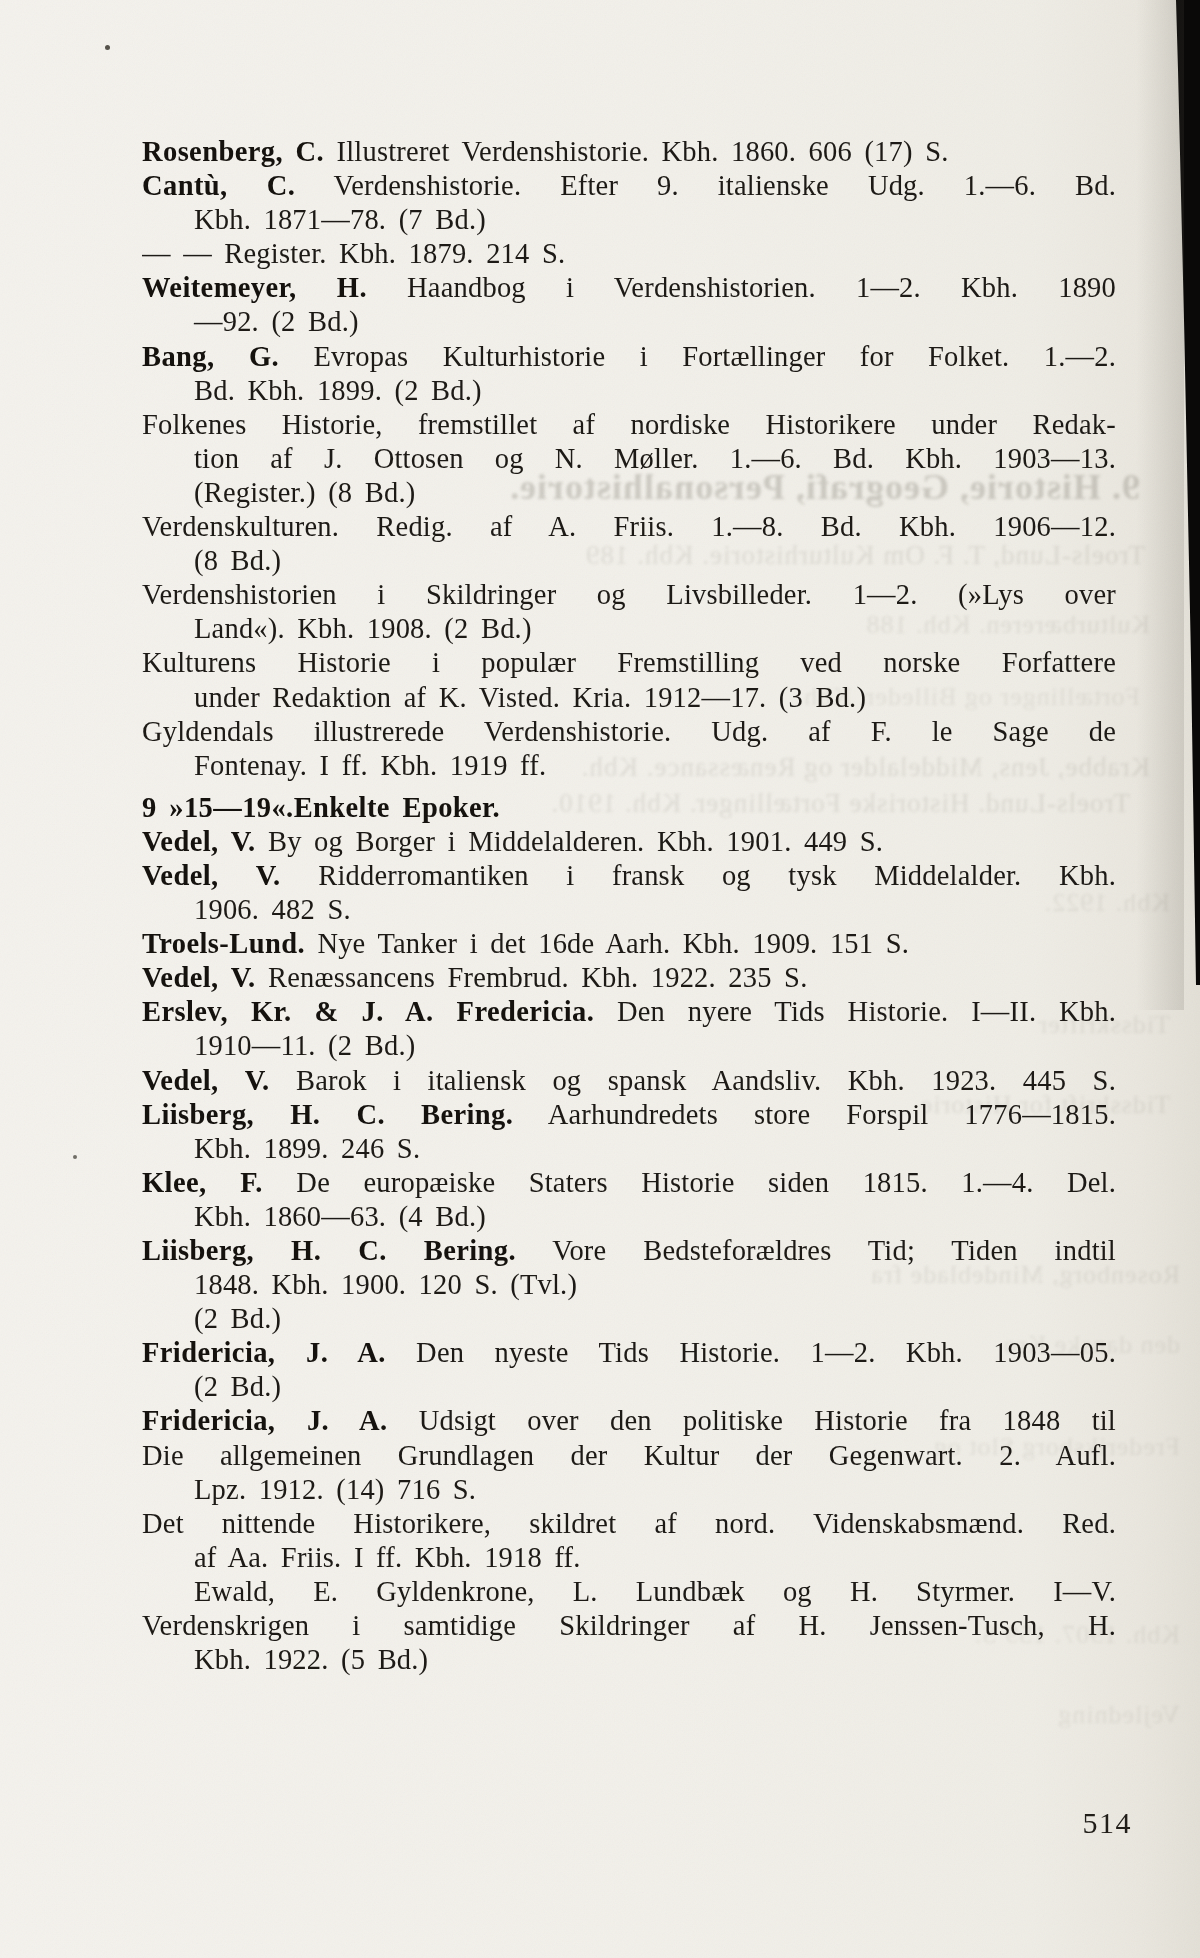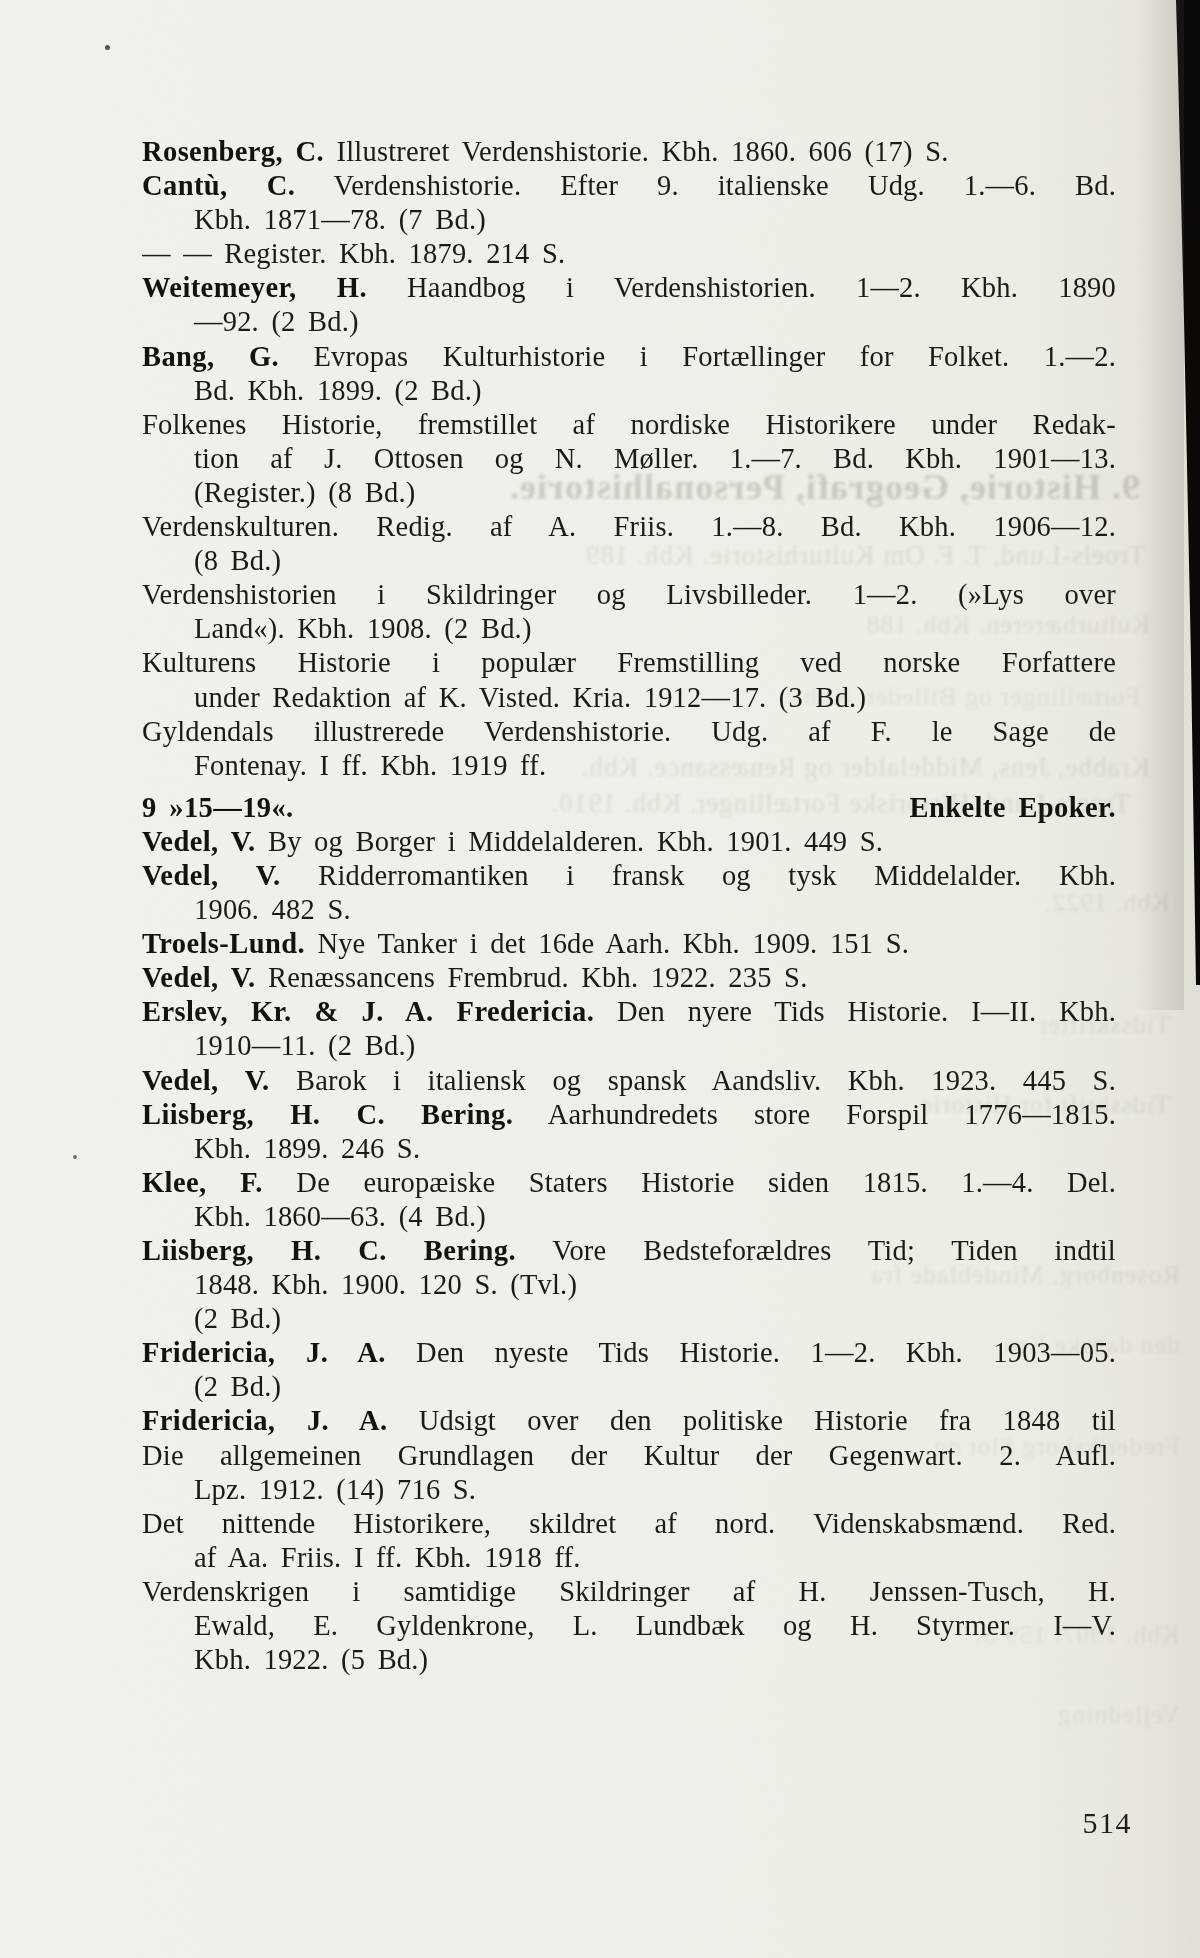--- a/index.html
+++ b/index.html
@@ -22,21 +22,21 @@
   #text-column{
     position:absolute;left:142px;top:135px;width:974px;
     color:#1d1a16;font-size:28.5px;line-height:34.1px;
     letter-spacing:0.2px;word-spacing:0.18em;
   }
   .line{white-space:nowrap;overflow:hidden;text-align:left;}
   .line.ind{padding-left:52px;}
   .line.jst{text-align:justify;text-align-last:justify;}
   .line b{font-weight:bold;color:#15120e;letter-spacing:0.4px;}
   .header-line{
-    display:flex;justify-content:space-between;
+    display:flex;
     margin-top:8px;font-weight:bold;color:#15120e;letter-spacing:0.4px;
   }
   #page-number{
     position:absolute;left:158px;top:1806px;width:974px;
     text-align:right;font-size:30px;color:#211e19;letter-spacing:1.5px;
   }
   
   .scan-edge{
     position:absolute;top:0;left:0;width:1200px;height:1000px;background:#0a0908;
     clip-path:polygon(1176px 0px,1200px 0px,1200px 985px,1196px 985px,1191px 660px,1184px 320px,1178px 70px);
@@ -75,21 +75,21 @@
 <div id="text-column">
     <div class="line"><b>Rosenberg, C.</b><span> Illustreret Verdenshistorie.  Kbh. 1860.  606 (17) S.</span></div>
     <div class="line jst"><b>Cantù, C.</b><span> Verdenshistorie.  Efter 9. italienske Udg.  1.—6. Bd.</span></div>
     <div class="line ind"><span>Kbh. 1871—78.  (7 Bd.)</span></div>
     <div class="line"><span>— — Register.  Kbh. 1879.  214 S.</span></div>
     <div class="line jst"><b>Weitemeyer, H.</b><span> Haandbog i Verdenshistorien.  1—2.  Kbh. 1890</span></div>
     <div class="line ind"><span>—92.  (2 Bd.)</span></div>
     <div class="line jst"><b>Bang, G.</b><span> Evropas Kulturhistorie i Fortællinger for Folket.  1.—2.</span></div>
     <div class="line ind"><span>Bd.  Kbh. 1899.  (2 Bd.)</span></div>
     <div class="line jst"><span>Folkenes Historie, fremstillet af nordiske Historikere under Redak-</span></div>
-    <div class="line ind jst"><span>tion af J. Ottosen og N. Møller.  1.—7. Bd.  Kbh. 1901—13.</span></div>
+    <div class="line ind jst"><span>tion af J. Ottosen og N. Møller.  1.—6. Bd.  Kbh. 1903—13.</span></div>
     <div class="line ind"><span>(Register.)  (8 Bd.)</span></div>
     <div class="line jst"><span>Verdenskulturen.  Redig. af A. Friis.  1.—8. Bd.  Kbh. 1906—12.</span></div>
     <div class="line ind"><span>(8 Bd.)</span></div>
     <div class="line jst"><span>Verdenshistorien i Skildringer og Livsbilleder.  1—2.  (»Lys over</span></div>
     <div class="line ind"><span>Land«).  Kbh. 1908.  (2 Bd.)</span></div>
     <div class="line jst"><span>Kulturens Historie i populær Fremstilling ved norske Forfattere</span></div>
     <div class="line ind"><span>under Redaktion af K. Visted.  Kria. 1912—17.  (3 Bd.)</span></div>
     <div class="line jst"><span>Gyldendals illustrerede Verdenshistorie.  Udg. af F. le Sage de</span></div>
     <div class="line ind"><span>Fontenay.  I ff.  Kbh. 1919 ff.</span></div>
     <div class="line header-line">
@@ -111,22 +111,22 @@
     <div class="line jst"><b>Liisberg, H. C. Bering.</b><span> Vore Bedsteforældres Tid;  Tiden indtil</span></div>
     <div class="line ind"><span>1848.  Kbh. 1900.  120 S.  (Tvl.)</span></div>
     <div class="line ind"><span>(2 Bd.)</span></div>
     <div class="line jst"><b>Fridericia, J. A.</b><span> Den nyeste Tids Historie.  1—2. Kbh. 1903—05.</span></div>
     <div class="line ind"><span>(2 Bd.)</span></div>
     <div class="line jst"><b>Fridericia, J. A.</b><span> Udsigt over den politiske Historie fra 1848 til</span></div>
     <div class="line jst"><span>Die allgemeinen Grundlagen der Kultur der Gegenwart.  2. Aufl.</span></div>
     <div class="line ind"><span>Lpz. 1912.  (14) 716 S.</span></div>
     <div class="line jst"><span>Det nittende Historikere, skildret af nord. Videnskabsmænd. Red.</span></div>
     <div class="line ind"><span>af Aa. Friis.  I ff.  Kbh. 1918 ff.</span></div>
+    <div class="line ind jst"><span>Ewald, E. Gyldenkrone, L. Lundbæk og H. Styrmer.  I—V.</span></div>
     <div class="line jst"><span>Verdenskrigen i samtidige Skildringer af H. Jenssen-Tusch, H.</span></div>
-    <div class="line ind jst"><span>Ewald, E. Gyldenkrone, L. Lundbæk og H. Styrmer.  I—V.</span></div>
     <div class="line ind"><span>Kbh. 1922.  (5 Bd.)</span></div>
   </div>
 
 <div id="page-number">514</div>
 
 <div class="scan-edge"></div>
 <div class="edge-shade"></div>
 <div id="speck-1" class="speck"></div>
 <div id="speck-2" class="speck"></div>
 

